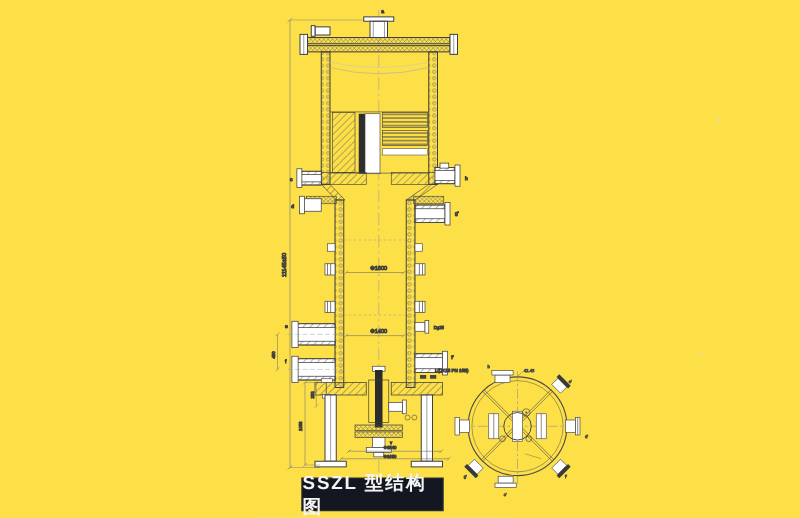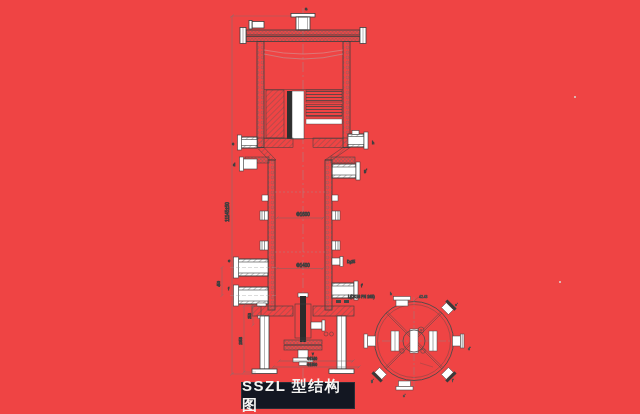--- a/index.html
+++ b/index.html
@@ -1,17 +1,17 @@
 <!DOCTYPE html>
 <html><head>
 <meta charset="utf-8">
 <style>
   html,body{margin:0;padding:0;}
   body{background:#e9e8e4;font-family:"Liberation Sans",sans-serif;}
-  .stage{position:relative;width:640px;height:414px;background:#ef4444;overflow:hidden;}
+  .stage{position:relative;width:640px;height:414px;background:#fde047;overflow:hidden;}
   .stage svg{position:absolute;left:0;top:0;}
   svg text{font-family:"Liberation Sans",sans-serif;fill:#474747;}
   .dimtext{font-size:4.5px;fill:#4a4a4a;}
   .marktext{font-size:4px;fill:#4a4a4a;}
   .microtext{font-size:3.4px;fill:#5a5a5a;}
   .notetext{font-size:3.6px;fill:#666;}
   .title-bar{
     position:absolute;left:242px;top:383px;width:112px;height:25px;
     display:flex;align-items:center;justify-content:center;
     font-size:15px;font-weight:bold;letter-spacing:1.5px;

